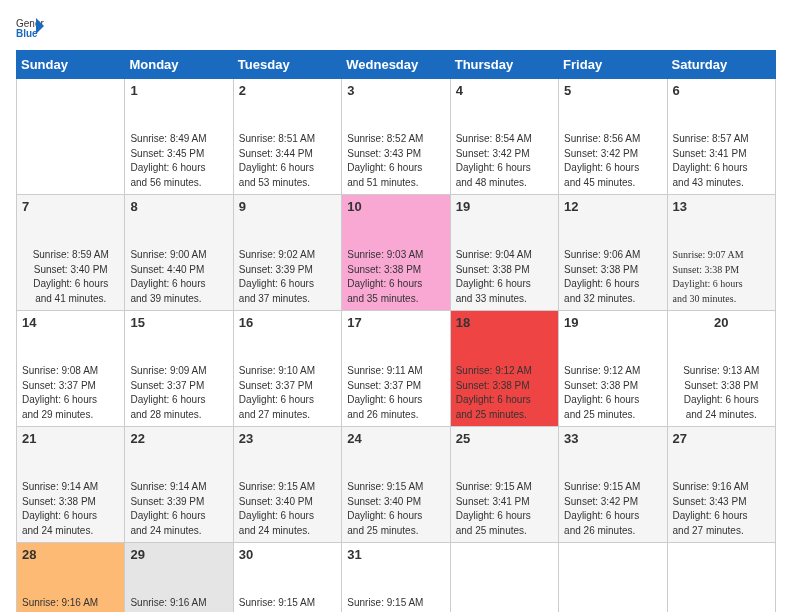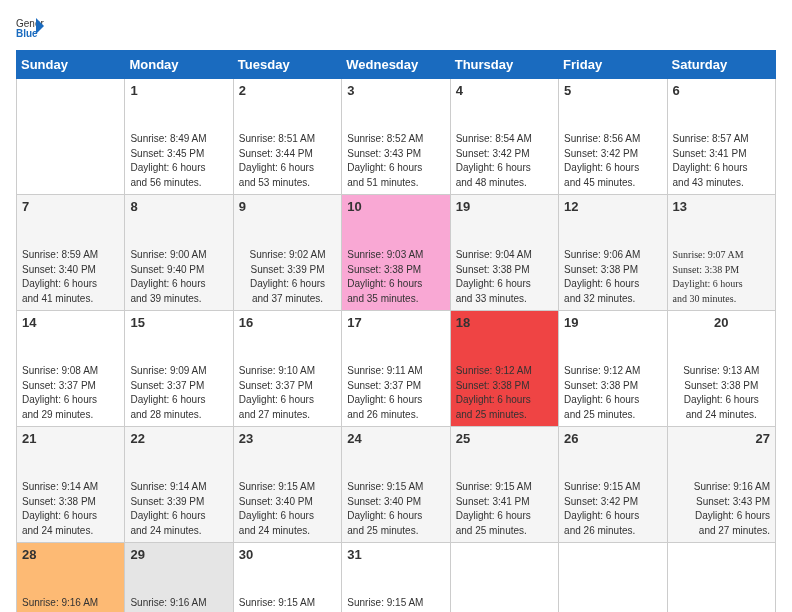--- a/index.html
+++ b/index.html
@@ -143,35 +143,35 @@
           <span class="day-num">6</span>
           <div class="day-info" style="white-space: pre-line;">Sunrise: 8:57 AM
 Sunset: 3:41 PM
 Daylight: 6 hours
 and 43 minutes.</div>
         </td>
       </tr>
       <tr>
         <td style="background: rgb(245, 245, 245);">
           <span class="day-num">7</span>
-          <div class="day-info" style="white-space: pre-line;">Sunrise: 8:59 AM
+          <div class="day-info" style="white-space: pre-line; text-align: center;">Sunrise: 8:59 AM
 Sunset: 3:40 PM
 Daylight: 6 hours
 and 41 minutes.</div>
         </td>
         <td style="background: rgb(245, 245, 245);">
           <span class="day-num">8</span>
           <div class="day-info" style="white-space: pre-line;">Sunrise: 9:00 AM
-Sunset: 9:40 PM
+Sunset: 4:40 PM
 Daylight: 6 hours
 and 39 minutes.</div>
         </td>
         <td style="background: rgb(245, 245, 245);">
           <span class="day-num">9</span>
-          <div class="day-info" style="white-space: pre-line; text-align: center;">Sunrise: 9:02 AM
+          <div class="day-info" style="white-space: pre-line;">Sunrise: 9:02 AM
 Sunset: 3:39 PM
 Daylight: 6 hours
 and 37 minutes.</div>
         </td>
         <td style="background: #f9a8d4;">
           <span class="day-num">10</span>
           <div class="day-info" style="white-space: pre-line;">Sunrise: 9:03 AM
 Sunset: 3:38 PM
 Daylight: 6 hours
 and 35 minutes.</div>
@@ -279,27 +279,27 @@
 and 25 minutes.</div>
         </td>
         <td style="background: rgb(245, 245, 245);">
           <span class="day-num">25</span>
           <div class="day-info" style="white-space: pre-line;">Sunrise: 9:15 AM
 Sunset: 3:41 PM
 Daylight: 6 hours
 and 25 minutes.</div>
         </td>
         <td style="background: rgb(245, 245, 245);">
-          <span class="day-num">26</span>
+          <span class="day-num">33</span>
           <div class="day-info" style="white-space: pre-line;">Sunrise: 9:15 AM
 Sunset: 3:42 PM
 Daylight: 6 hours
 and 26 minutes.</div>
         </td>
-        <td style="background: rgb(245, 245, 245); text-align: right;">
+        <td style="background: rgb(245, 245, 245);">
           <span class="day-num">27</span>
           <div class="day-info" style="white-space: pre-line;">Sunrise: 9:16 AM
 Sunset: 3:43 PM
 Daylight: 6 hours
 and 27 minutes.</div>
         </td>
       </tr>
       <tr>
         <td style="background: #fdba74;">
           <span class="day-num">28</span>

